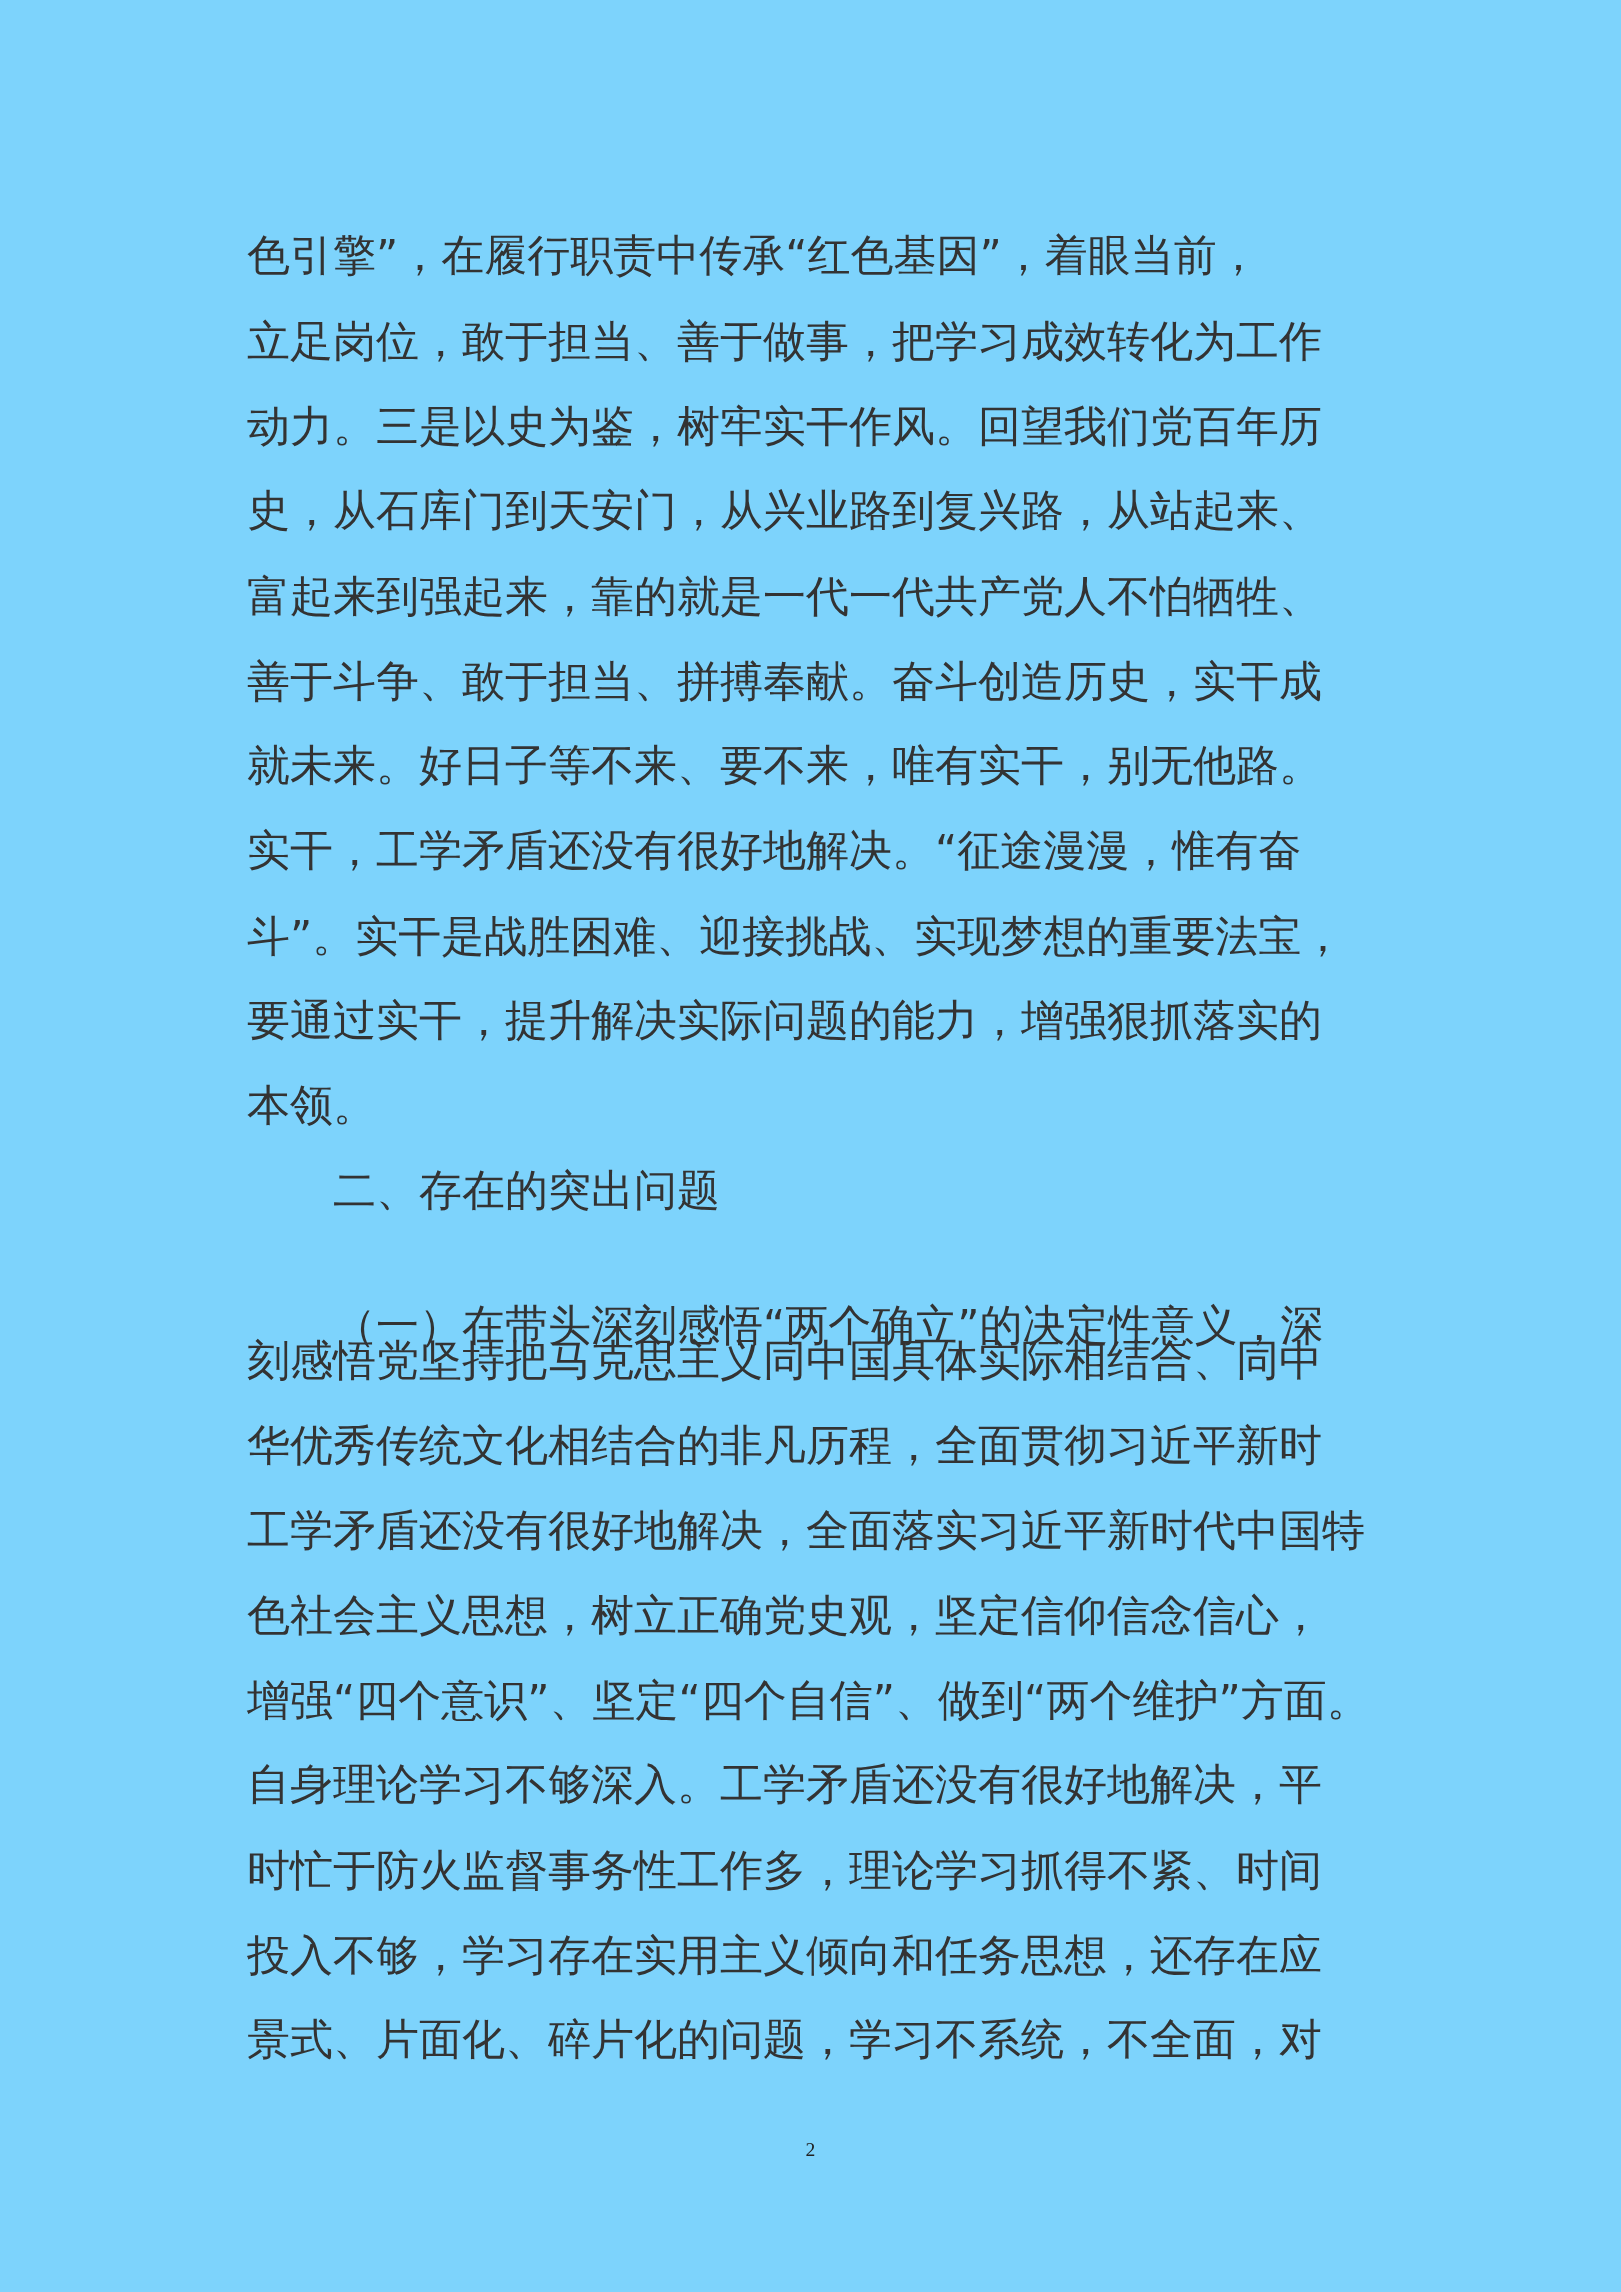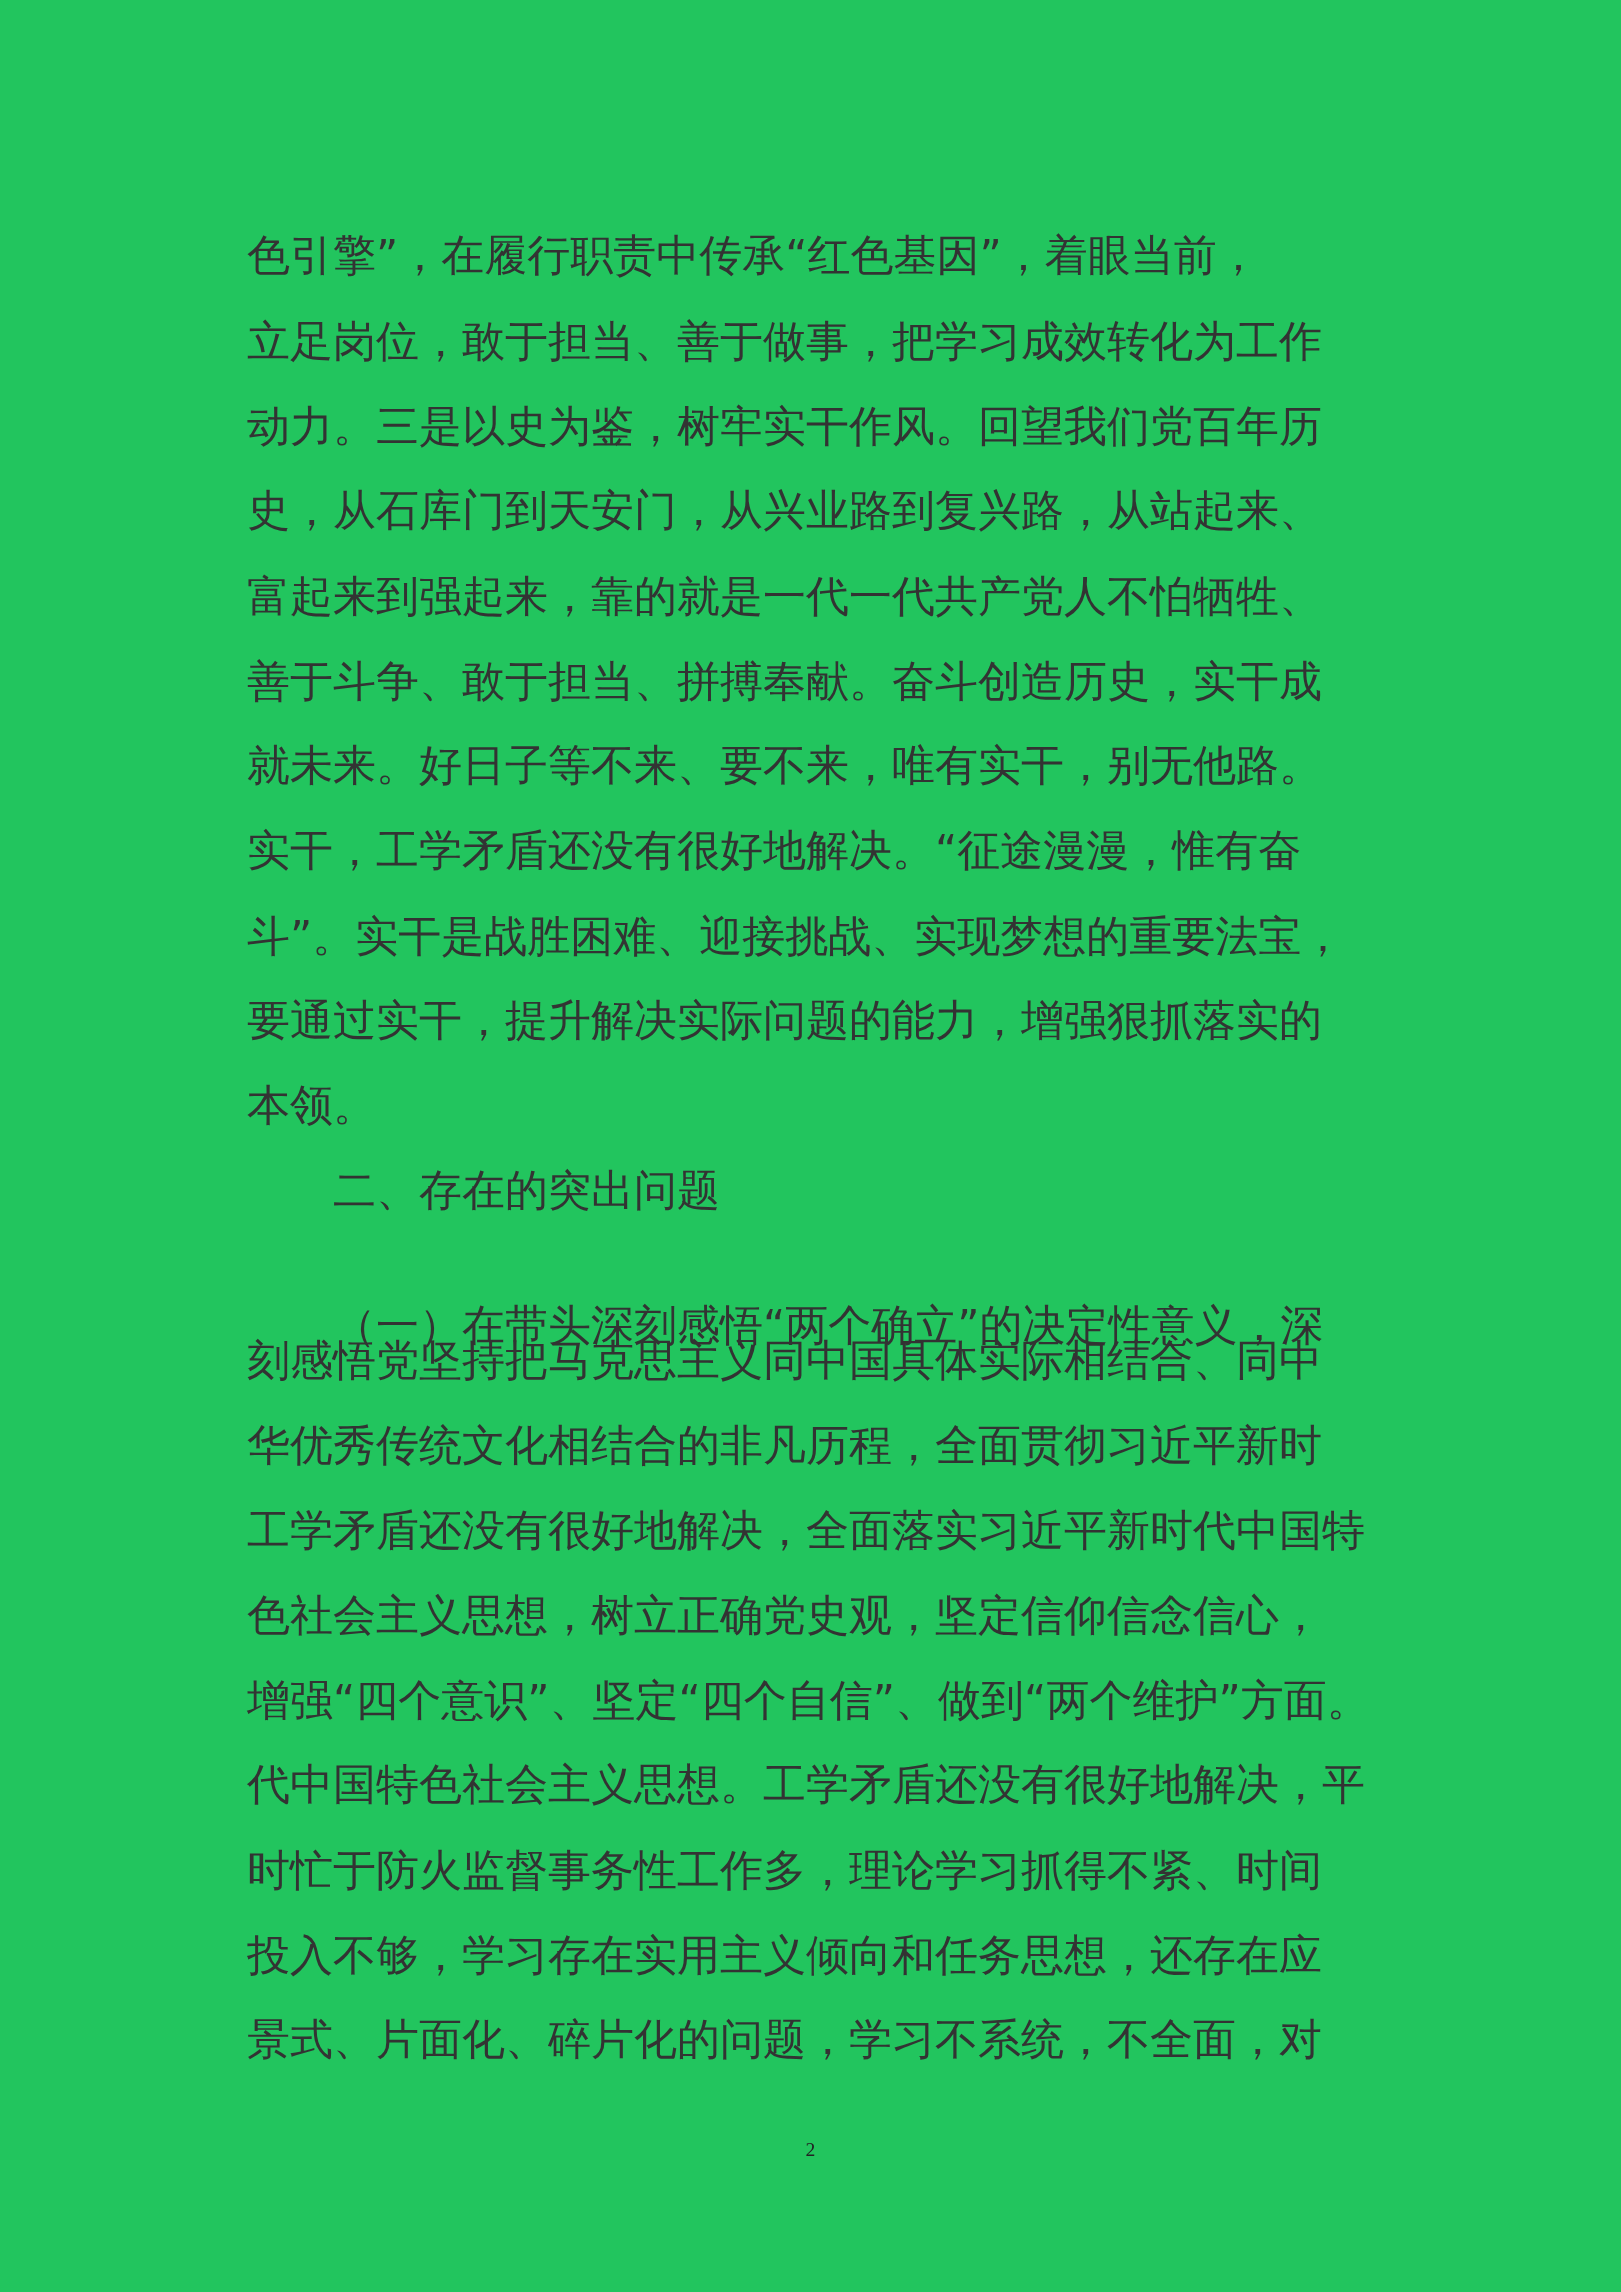--- a/index.html
+++ b/index.html
@@ -14,21 +14,21 @@
       overflow: hidden;
       font-family: "DejaVu Sans", "Liberation Sans", sans-serif;
       color: #333333;
     }
     .page {
       position: absolute;
       left: 0;
       top: 0;
       width: 1621px;
       height: 2293px;
-      background: #22c55e;
+      background: #7dd3fc;
     }
     .line {
       position: absolute;
       left: 247px;
       height: 59px;
       font-size: 43px;
       line-height: 59px;
       white-space: nowrap;
       letter-spacing: 0px;
       color: #333333;
@@ -65,21 +65,21 @@
 
   <div class="line" style="top:1161px; left:333px;">二、存在的突出问题</div>
 
   <div>
     <div class="line" style="top:1296px; left:333px;">（一）在带头深刻感悟“两个确立”的决定性意义，深</div>
     <div class="line" style="top:1331px;">刻感悟党坚持把马克思主义同中国具体实际相结合、同中</div>
     <div class="line" style="top:1416px;">华优秀传统文化相结合的非凡历程，全面贯彻习近平新时</div>
     <div class="line" style="top:1501px;">工学矛盾还没有很好地解决，全面落实习近平新时代中国特</div>
     <div class="line" style="top:1586px;">色社会主义思想，树立正确党史观，坚定信仰信念信心，</div>
     <div class="line" style="top:1671px;">增强“四个意识”、坚定“四个自信”、做到“两个维护”方面。</div>
-    <div class="line" style="top:1755px;">代中国特色社会主义思想。工学矛盾还没有很好地解决，平</div>
+    <div class="line" style="top:1755px;">自身理论学习不够深入。工学矛盾还没有很好地解决，平</div>
     <div class="line" style="top:1841px;text-align:center;">时忙于防火监督事务性工作多，理论学习抓得不紧、时间</div>
     <div class="line" style="top:1926px;">投入不够，学习存在实用主义倾向和任务思想，还存在应</div>
     <div class="line" style="top:2010px;">景式、片面化、碎片化的问题，学习不系统，不全面，对</div>
   </div>
 
   <div class="page-number">2</div>
 
 </div>
 
 

